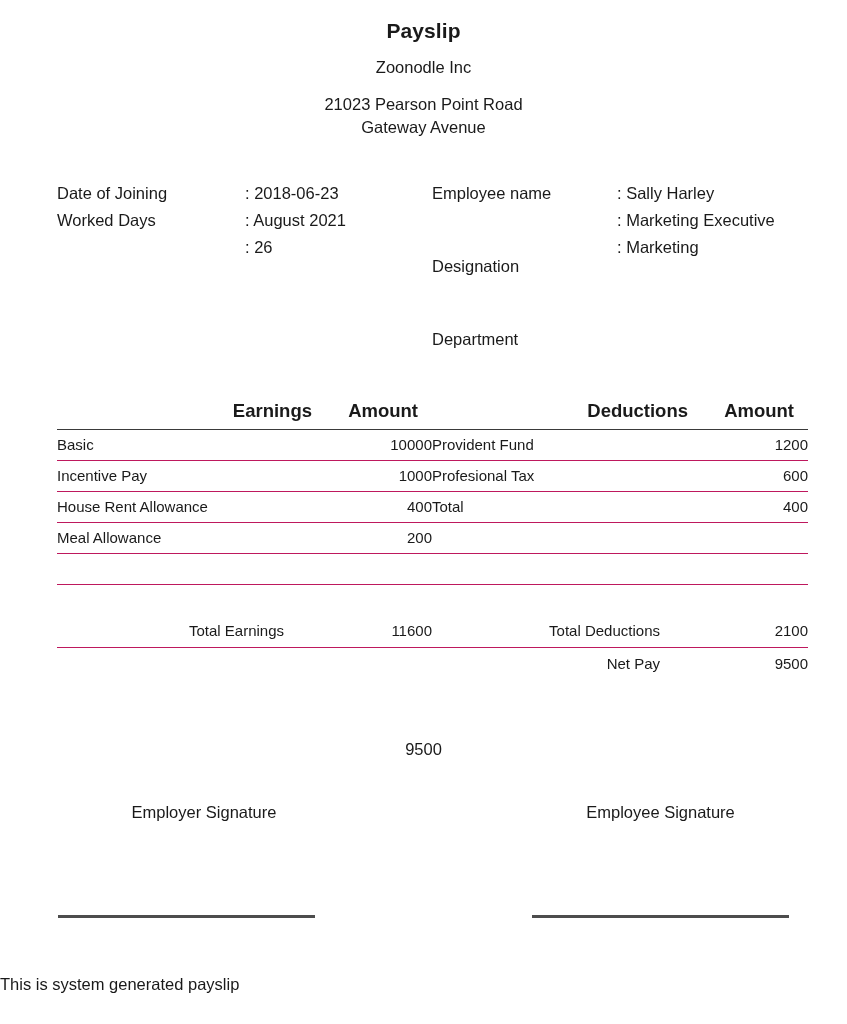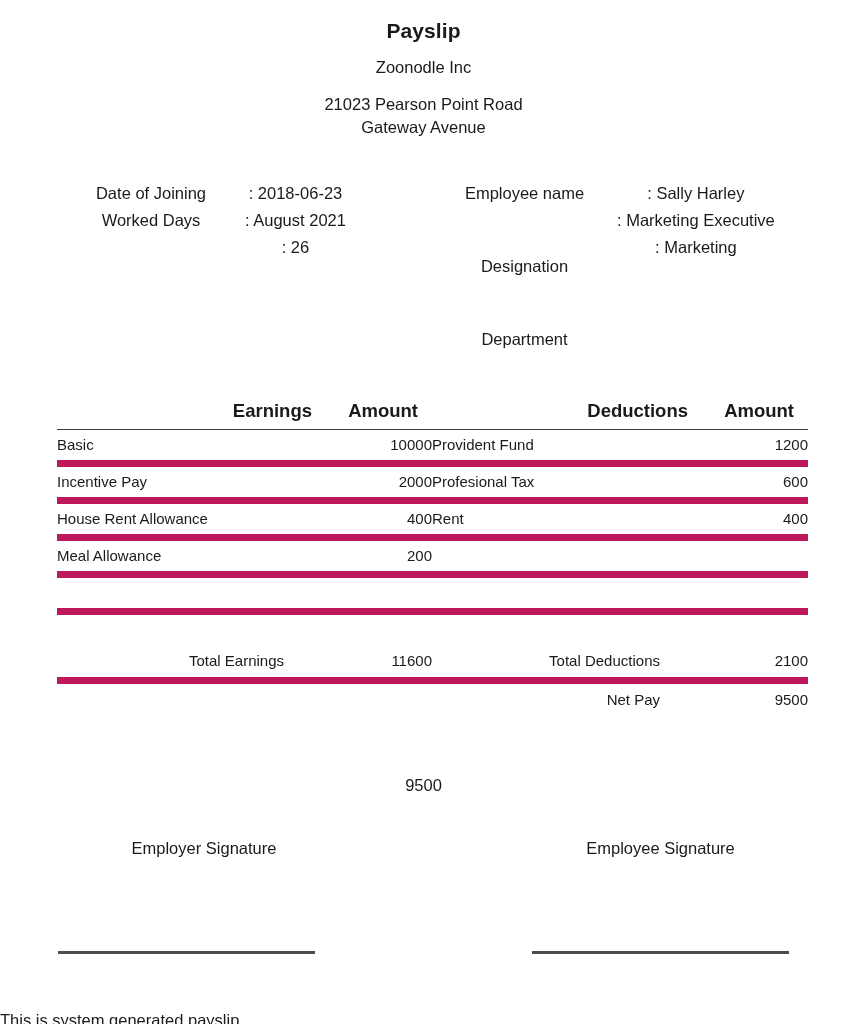--- a/index.html
+++ b/index.html
@@ -70,21 +70,20 @@
   .meta-col.left .meta-labels { width: 188px; }
   .meta-col.right .meta-labels { width: 185px; gap: 46px; }
 
   .meta-labels span,
   .meta-values span {
     font-size: 16.5px;
     line-height: 1.0;
     height: 27px;
     display: block;
     white-space: nowrap;
-    text-align: center;
   }
 
   
   .tables {
     margin-top: 42px;
     padding: 0 39px 0 57px;
     display: flex;
     align-items: flex-start;
   }
   .tbl {
@@ -106,21 +105,21 @@
 
   .tbl.earnings col.c-name { width: 255px; }
   .tbl.earnings col.c-amt  { width: 120px; }
   .tbl.deductions col.c-name { width: 256px; }
   .tbl.deductions col.c-amt  { width: 120px; }
 
   .tbl td {
     font-size: 15px;
     line-height: 1.2;
     padding: 6px 0 6px 0;
-    border-bottom: 7px solid #be185d;
+    border-bottom: 1px solid #be185d;
     height: 16px;
   }
   .tbl td.name { text-align: left; }
   .tbl td.amt  { text-align: right; }
 
   .tbl tr.blank td { height: 16px; }
   .tbl tr.spacer td {
     border-bottom: none;
     height: 16px;
     padding: 6px 0;
@@ -241,21 +240,21 @@
           <th class="amt">Amount</th>
         </tr>
       </thead>
       <tbody>
         <tr>
           <td class="name">Basic</td>
           <td class="amt">10000</td>
         </tr>
         <tr>
           <td class="name">Incentive Pay</td>
-          <td class="amt">2000</td>
+          <td class="amt">1000</td>
         </tr>
         <tr>
           <td class="name">House Rent Allowance</td>
           <td class="amt">400</td>
         </tr>
         <tr>
           <td class="name">Meal Allowance</td>
           <td class="amt">200</td>
         </tr>
         <tr class="blank">
@@ -291,21 +290,21 @@
       <tbody>
         <tr>
           <td class="name">Provident Fund</td>
           <td class="amt">1200</td>
         </tr>
         <tr>
           <td class="name">Profesional Tax</td>
           <td class="amt">600</td>
         </tr>
         <tr>
-          <td class="name">Rent</td>
+          <td class="name">Total</td>
           <td class="amt">400</td>
         </tr>
         <tr class="blank">
           <td class="name">&nbsp;</td>
           <td class="amt">&nbsp;</td>
         </tr>
         <tr class="blank">
           <td class="name">&nbsp;</td>
           <td class="amt">&nbsp;</td>
         </tr>

